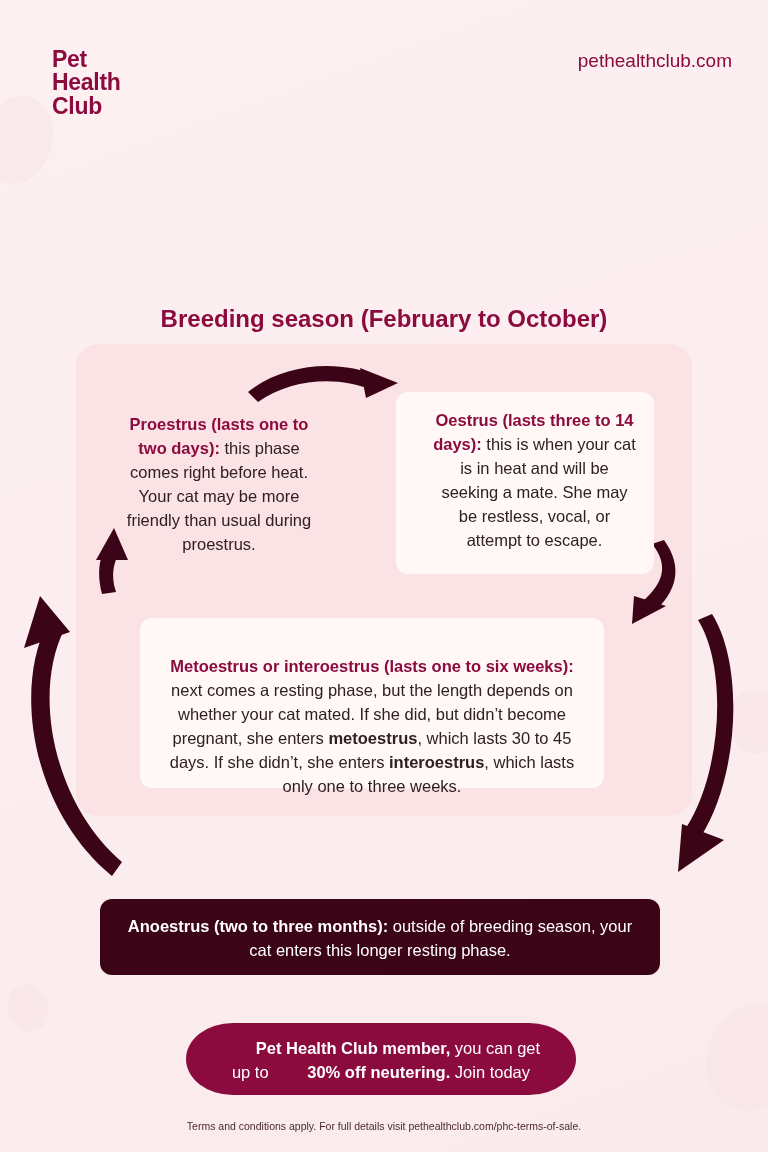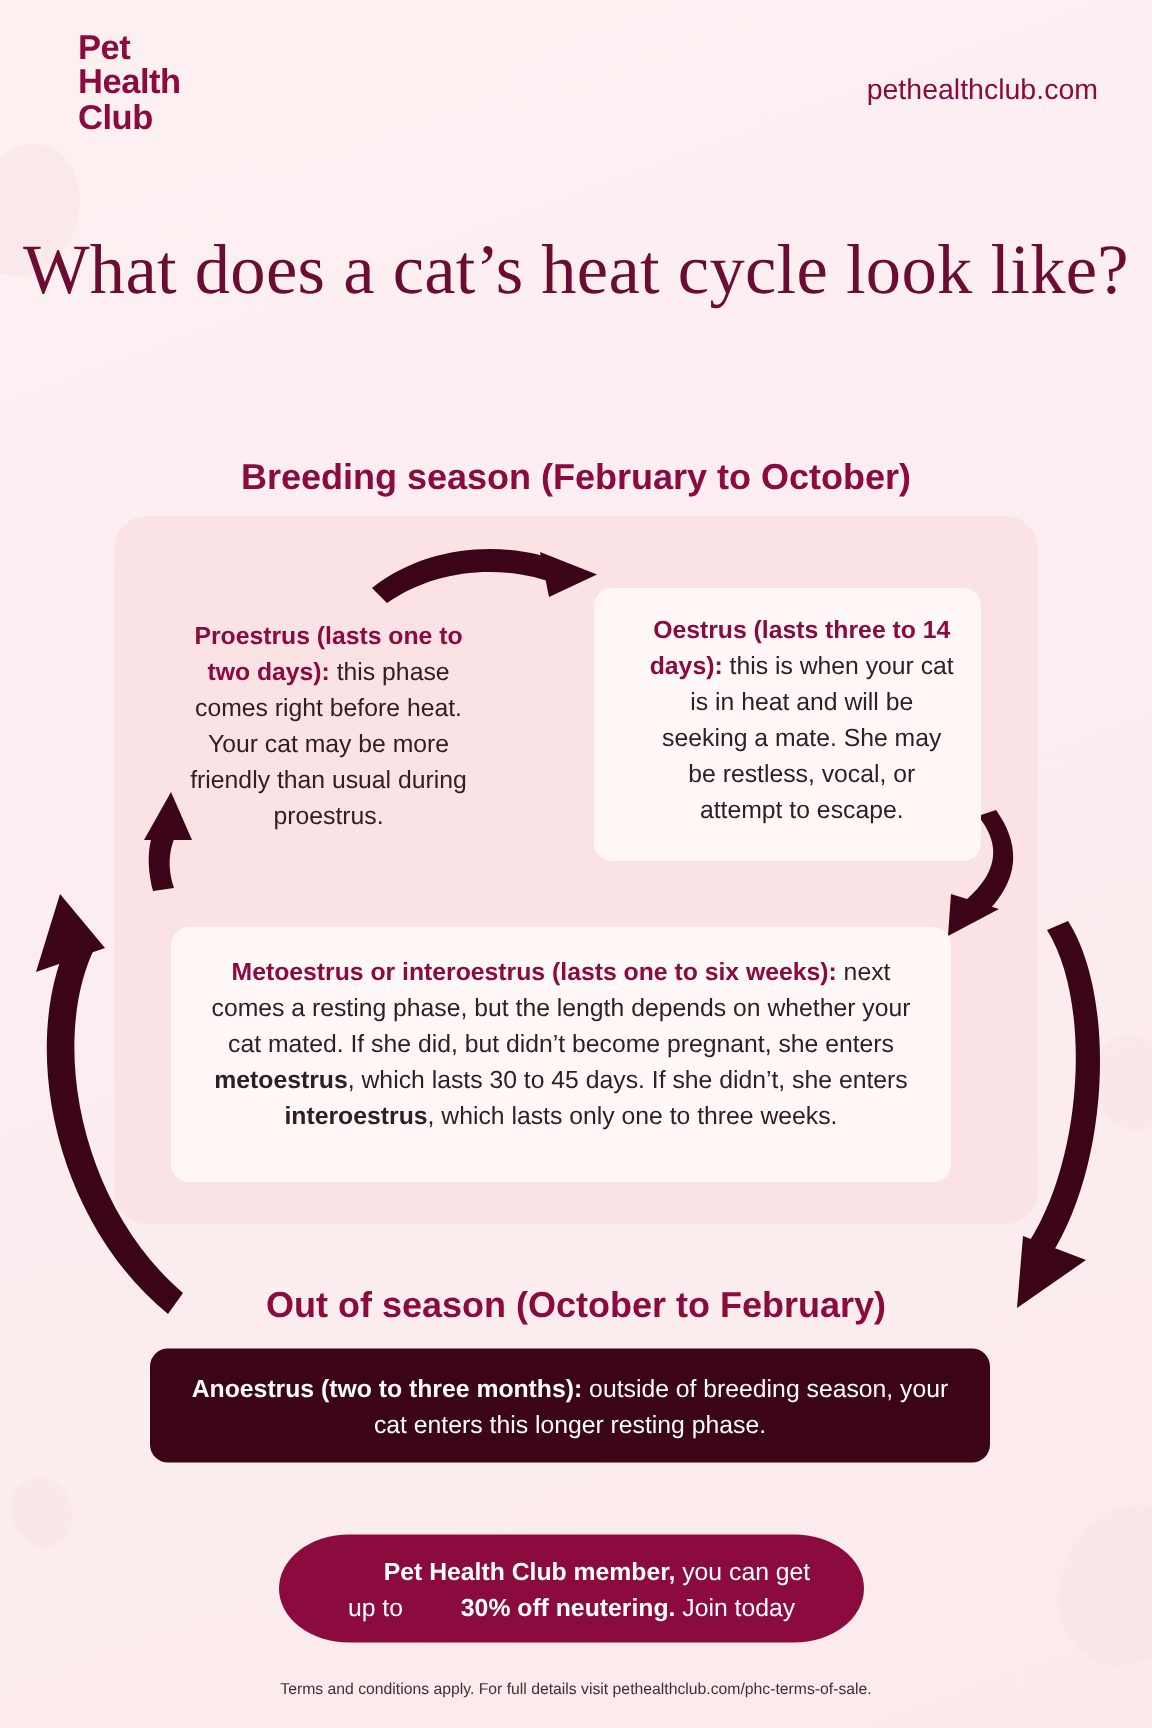--- a/index.html
+++ b/index.html
@@ -30,21 +30,21 @@
   }
   .deco1 { width: 70px; height: 90px; left: -18px; top: 95px; transform: rotate(18deg); }
   .deco2 { width: 54px; height: 64px; right: -14px; top: 690px; transform: rotate(-14deg); }
   .deco3 { width: 90px; height: 110px; right: -30px; bottom: 40px; transform: rotate(24deg); }
   .deco4 { width: 40px; height: 48px; left: 8px; bottom: 120px; transform: rotate(-20deg); }
 
   
   .logo {
     position: absolute;
     left: 52px;
-    top: 20px;
+    top: 48px;
     color: #8c0b3f;
     font-weight: bold;
     font-size: 23px;
     line-height: 1.02;
     letter-spacing: -0.3px;
   }
   .site-url {
     position: absolute;
     right: 36px;
     top: 50px;
@@ -109,27 +109,27 @@
     background: transparent;
   }
   .card-oestrus {
     left: 396px;
     top: 392px;
     width: 258px;
     height: 182px;
     padding-left: 37px;
   }
   .card-meto {
-    left: 114px;
+    left: 140px;
     top: 618px;
-    width: 520px;
+    width: 464px;
     height: 170px;
     text-align: center;
     font-size: 16.5px;
-    padding: 18px 22px;
+    padding: 36px 22px;
   }
   .card-meto .body { text-align: center; }
 
   .card-anoestrus {
     position: absolute;
     left: 100px;
     top: 899px;
     width: 560px;
     height: 76px;
     background: #3b0417;
@@ -190,21 +190,20 @@
   <div class="deco deco4"></div>
 
   <div class="logo">
     <div>Pet</div>
     <div>Health</div>
     <div>Club</div>
   </div>
 
   <div class="site-url">pethealthclub.com</div>
 
-  <h1 class="title">What does a cat’s heat cycle look like?</h1>
 
   <div class="season-label season-top">Breeding season (February to October)</div>
 
   <div class="panel"></div>
 
   <svg class="arrows" viewBox="0 0 768 1152">
     <g fill="#3b0417">
 
       <path d="M248 392 C 286 362, 340 360, 378 376 L 372 390 C 338 376, 292 378, 258 402 Z"></path>
       <path d="M398 383 L 360 368 L 366 398 Z"></path>
@@ -230,21 +229,20 @@
   <div class="card card-oestrus">
     <b>Oestrus (lasts three to 14 days):</b><span> this is when your cat is in heat and will be seeking a mate. She may be restless, vocal, or attempt to escape.</span>
   </div>
 
   <div class="card card-meto">
     <div class="body">
       <b>Metoestrus or interoestrus (lasts one to six weeks):</b><span> next comes a resting phase, but the length depends on whether your cat mated. If she did, but didn’t become pregnant, she enters </span><b style="color:#2f2023">metoestrus</b><span>, which lasts 30 to 45 days. If she didn’t, she enters </span><b style="color:#2f2023">interoestrus</b><span>, which lasts only one to three weeks.</span>
     </div>
   </div>
 
-  <div class="season-label season-bottom">Out of season (October to February)</div>
 
   <div class="card-anoestrus">
     <b>Anoestrus (two to three months):</b><span> outside of breeding season, your cat enters this longer resting phase.</span>
   </div>
 
   <div class="cta">
     <b>Pet Health Club member,</b><span> you can get up to </span><b>30% off neutering.</b><span> Join today</span>
   </div>
 
   <div class="terms">Terms and conditions apply. For full details visit pethealthclub.com/phc-terms-of-sale.</div>

